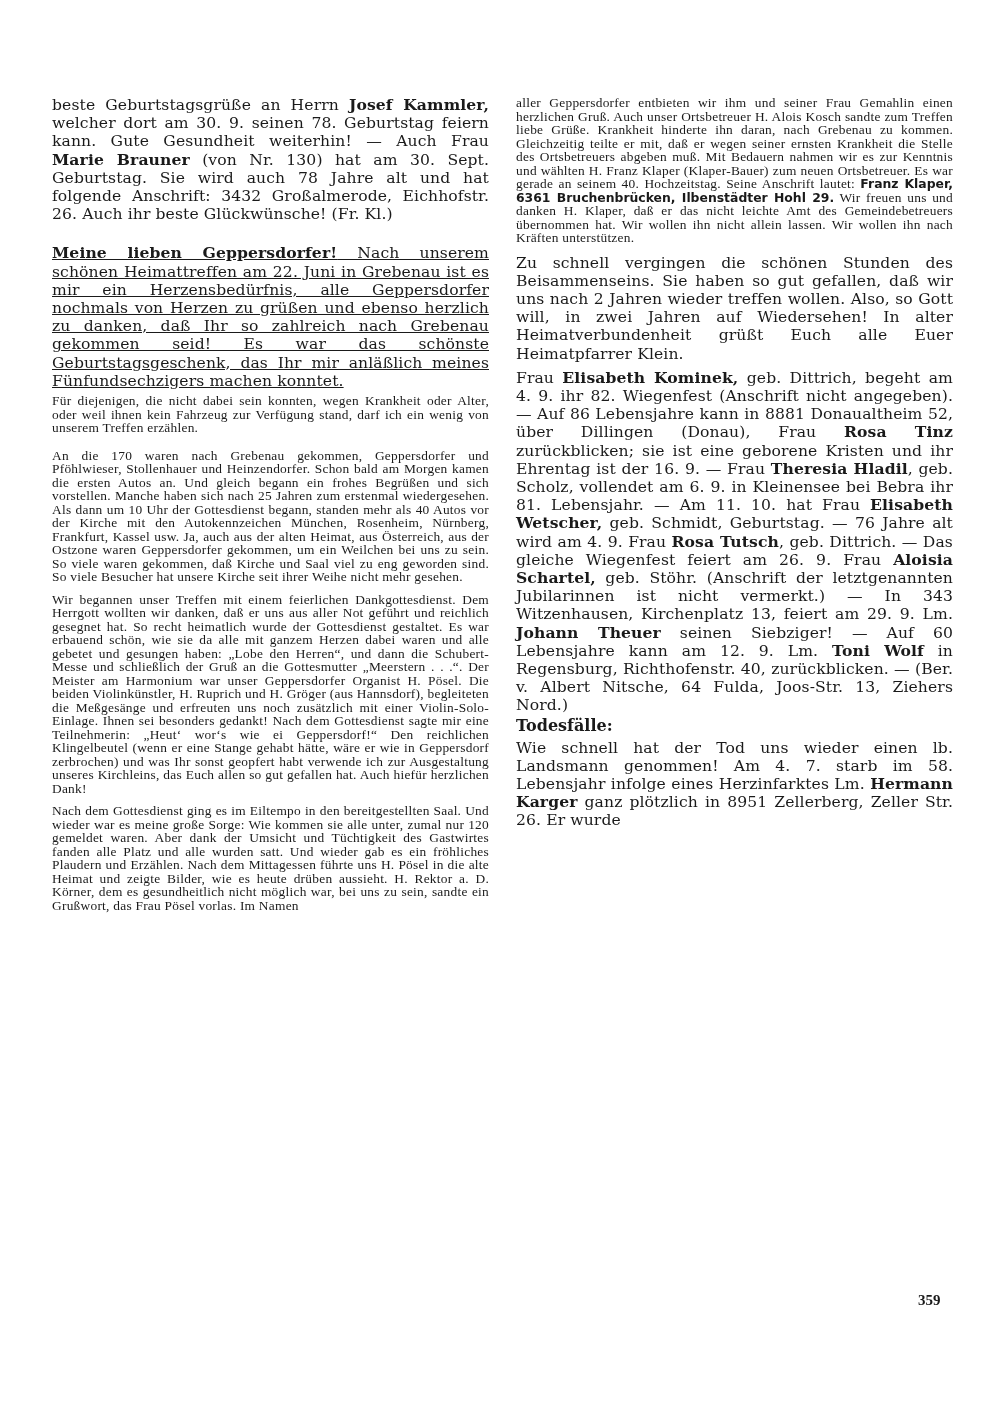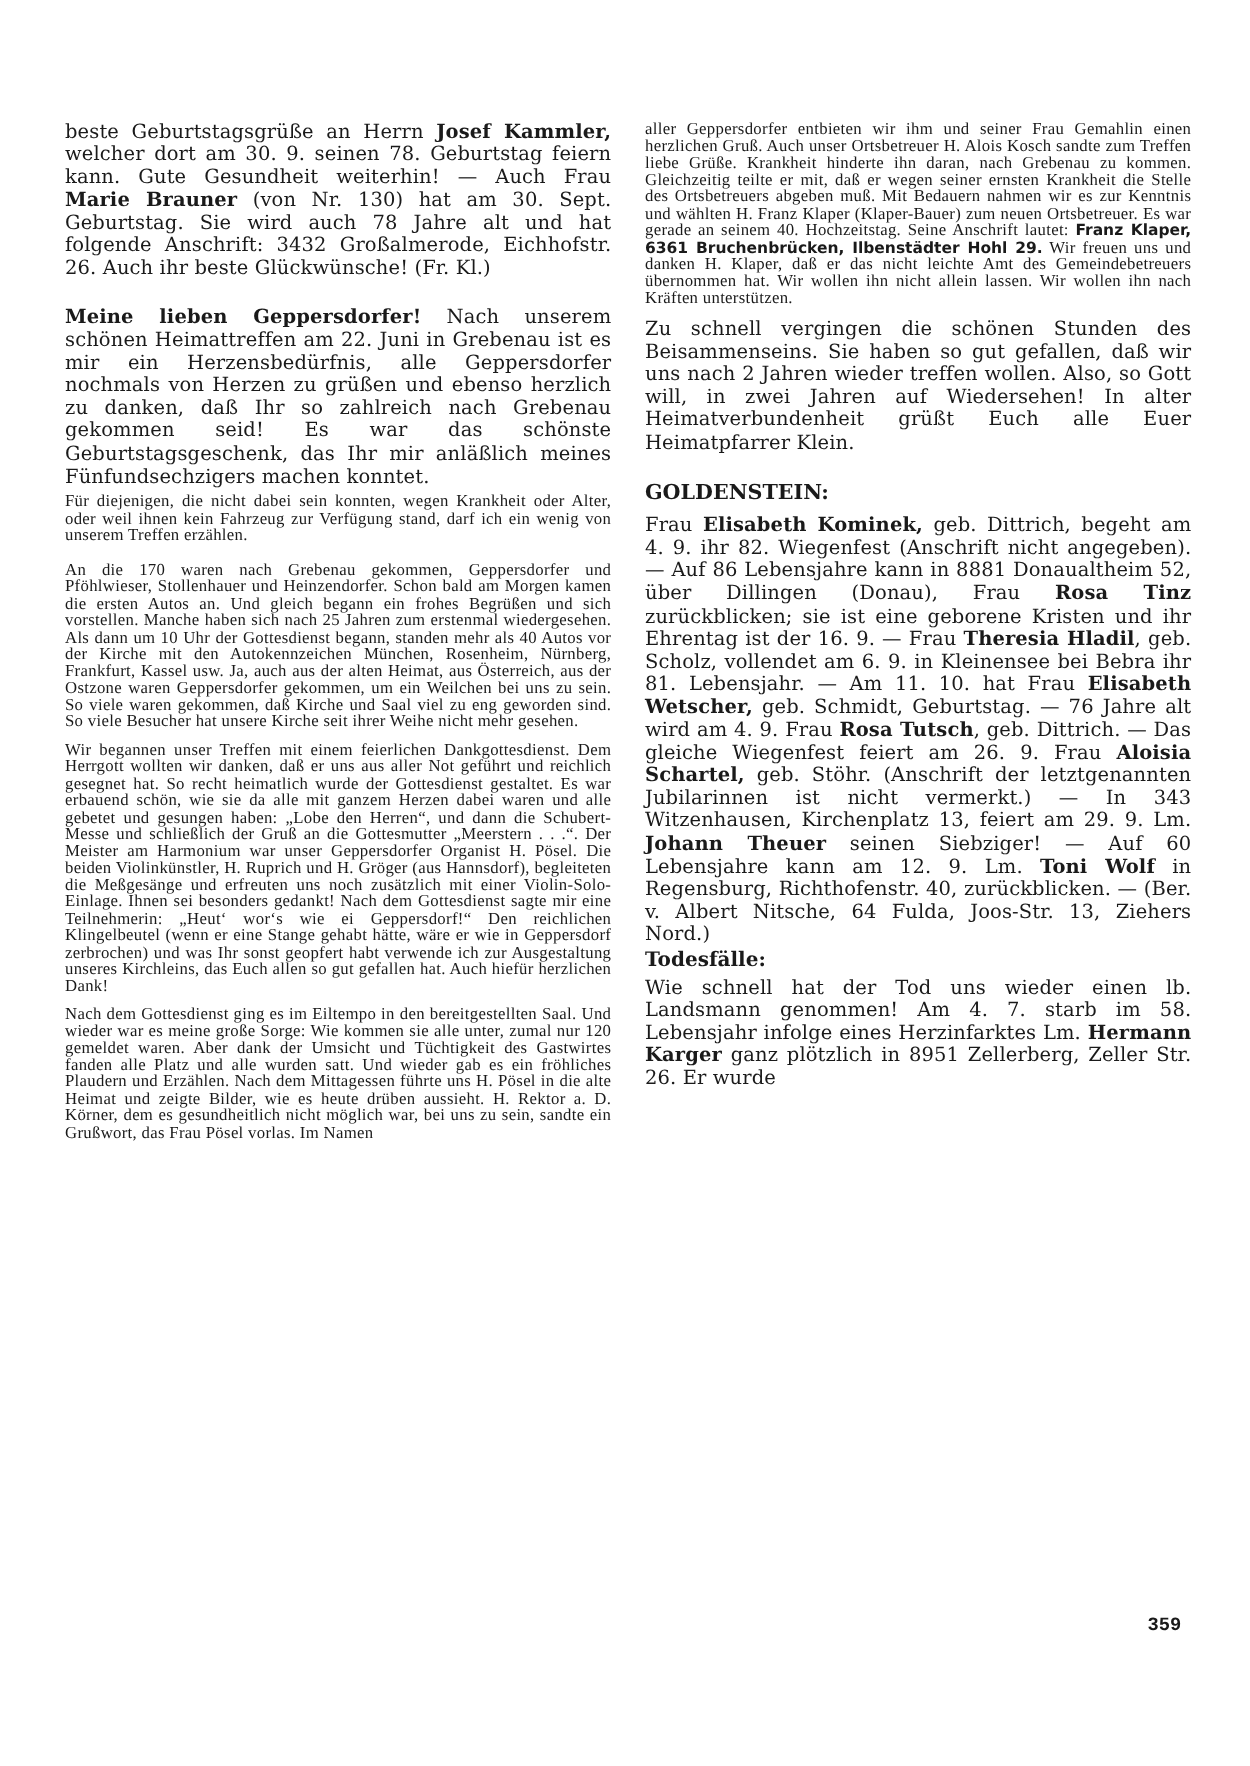--- a/index.html
+++ b/index.html
@@ -6,26 +6,26 @@
   body { width: 1000px; height: 1413px; position: relative; overflow: hidden; color: #1a1a1a; }
   .page { position: absolute; left: 0; top: 0; width: 1000px; height: 999px; }
   .col { position: absolute; top: 96px; width: 437px; }
   .col-left { left: 52px; }
   .col-right { left: 516px; }
   p { margin: 0; text-align: justify; }
   .lg { font-family: "DejaVu Serif", serif; font-size: 15.6px; line-height: 18.2px; letter-spacing: 0.1px; }
   .sm { font-family: "Liberation Serif", serif; font-size: 13.4px; line-height: 13.5px; letter-spacing: 0.25px; }
   .gap-s { margin-top: 9px; }
   .gap-m { margin-top: 14px; }
-  .gap-l { margin-top: 21px; }
+  .gap-l { margin-top: 21px; text-decoration: underline; }
   b { font-weight: bold; }
   .sansb { font-family: "DejaVu Sans", sans-serif; font-weight: bold; font-size: 12.4px; letter-spacing: 0; }
   h2 { margin: 0; font-family: "DejaVu Serif", serif; font-weight: bold; font-size: 16.5px; line-height: 22px; }
   h3 { margin: 0; font-family: "DejaVu Serif", serif; font-weight: bold; font-size: 16px; line-height: 22px; }
-  .page-number { position: absolute; left: 918px; top: 1292px; font-family: Liberation Mono, monospace; font-weight: bold; font-size: 15px; }
+  .page-number { position: absolute; left: 918px; top: 1292px; font-family: Liberation Serif, serif; font-weight: bold; font-size: 15px; }
 </style>
 </head>
 <body>
 
 <div class="page">
 
   <div class="col col-left">
     <p class="lg">
       <span>beste Geburtstagsgrüße an Herrn </span><b>Josef Kammler,</b><span> welcher dort am 30. 9. seinen 78. Geburtstag feiern kann. Gute Gesundheit weiterhin! — Auch Frau </span><b>Marie Brauner</b><span> (von Nr. 130) hat am 30. Sept. Geburtstag. Sie wird auch 78 Jahre alt und hat folgende Anschrift: 3432 Großalmerode, Eichhofstr. 26. Auch ihr beste Glückwünsche! (Fr. Kl.)</span>
     </p>
@@ -44,21 +44,20 @@
   </div>
 
   <div class="col col-right">
     <p class="sm">
       <span>aller Geppersdorfer entbieten wir ihm und seiner Frau Gemahlin einen herzlichen Gruß. Auch unser Ortsbetreuer H. Alois Kosch sandte zum Treffen liebe Grüße. Krankheit hinderte ihn daran, nach Grebenau zu kommen. Gleichzeitig teilte er mit, daß er wegen seiner ernsten Krankheit die Stelle des Ortsbetreuers abgeben muß. Mit Bedauern nahmen wir es zur Kenntnis und wählten H. Franz Klaper (Klaper-Bauer) zum neuen Ortsbetreuer. Es war gerade an seinem 40. Hochzeitstag. Seine Anschrift lautet: </span><b class="sansb">Franz Klaper, 6361 Bruchenbrücken, Ilbenstädter Hohl 29.</b><span> Wir freuen uns und danken H. Klaper, daß er das nicht leichte Amt des Gemeindebetreuers übernommen hat. Wir wollen ihn nicht allein lassen. Wir wollen ihn nach Kräften unterstützen.</span>
     </p>
 
 
     <p class="lg gap-s">Zu schnell vergingen die schönen Stunden des Beisammenseins. Sie haben so gut gefallen, daß wir uns nach 2 Jahren wieder treffen wollen. Also, so Gott will, in zwei Jahren auf Wiedersehen! In alter Heimatverbundenheit grüßt Euch alle Euer Heimatpfarrer Klein.</p>
 
-    <h2 style="margin-top:20px">GOLDENSTEIN:</h2>
 
 
     <p class="lg" style="margin-top:6px">
       <span>Frau </span><b>Elisabeth Kominek,</b><span> geb. Dittrich, begeht am 4. 9. ihr 82. Wiegenfest (Anschrift nicht angegeben). — Auf 86 Lebensjahre kann in 8881 Donaualtheim 52, über Dillingen (Donau), Frau </span><b>Rosa Tinz</b><span> zurückblicken; sie ist eine geborene Kristen und ihr Ehrentag ist der 16. 9. — Frau </span><b>Theresia Hladil</b><span>, geb. Scholz, vollendet am 6. 9. in Kleinensee bei Bebra ihr 81. Lebensjahr. — Am 11. 10. hat Frau </span><b>Elisabeth Wetscher,</b><span> geb. Schmidt, Geburtstag. — 76 Jahre alt wird am 4. 9. Frau </span><b>Rosa Tutsch</b><span>, geb. Dittrich. — Das gleiche Wiegenfest feiert am 26. 9. Frau </span><b>Aloisia Schartel,</b><span> geb. Stöhr. (Anschrift der letztgenannten Jubilarinnen ist nicht vermerkt.) — In 343 Witzenhausen, Kirchenplatz 13, feiert am 29. 9. Lm. </span><b>Johann Theuer</b><span> seinen Siebziger! — Auf 60 Lebensjahre kann am 12. 9. Lm. </span><b>Toni Wolf</b><span> in Regensburg, Richthofenstr. 40, zurückblicken. — (Ber. v. Albert Nitsche, 64 Fulda, Joos-Str. 13, Ziehers Nord.)</span>
     </p>
 
     <h3 style="">Todesfälle:</h3>
 
     <p class="lg" style="margin-top:2px">
       <span>Wie schnell hat der Tod uns wieder einen lb. Landsmann genommen! Am 4. 7. starb im 58. Lebensjahr infolge eines Herzinfarktes Lm. </span><b>Hermann Karger</b><span> ganz plötzlich in 8951 Zellerberg, Zeller Str. 26. Er wurde</span>

